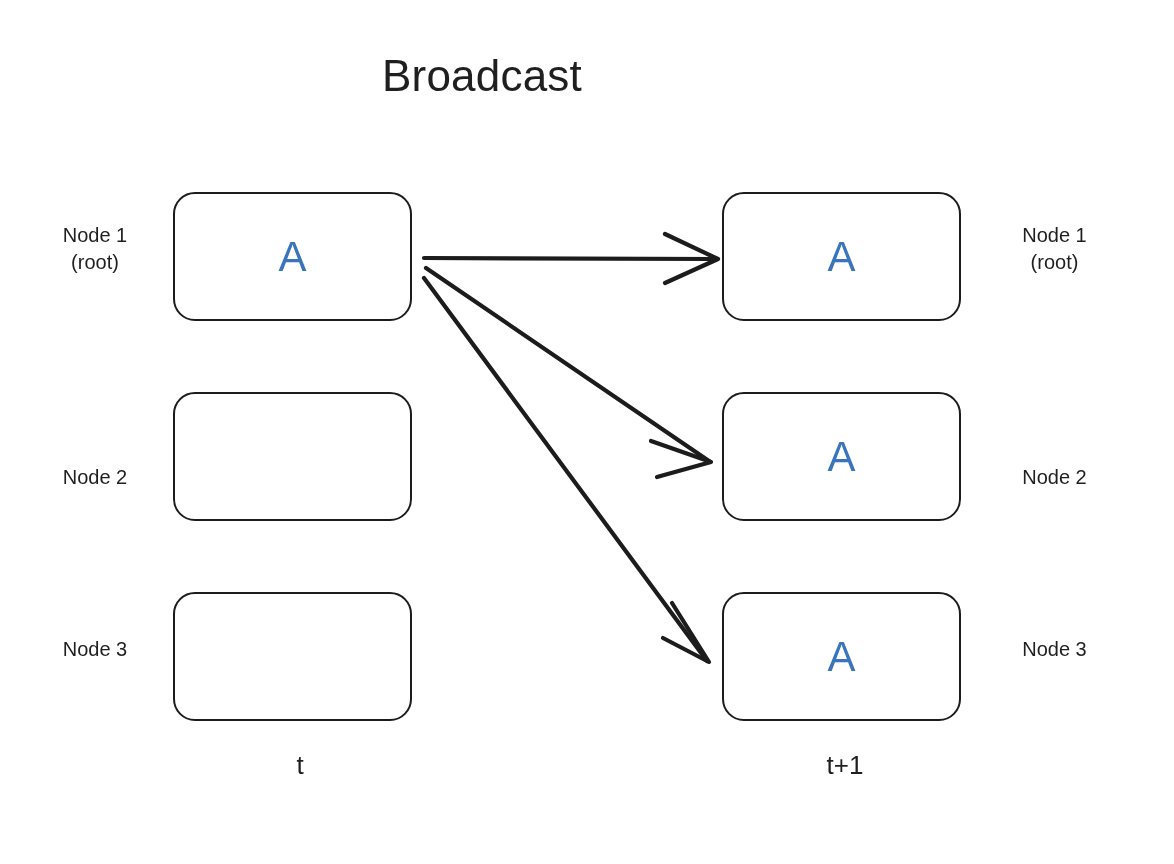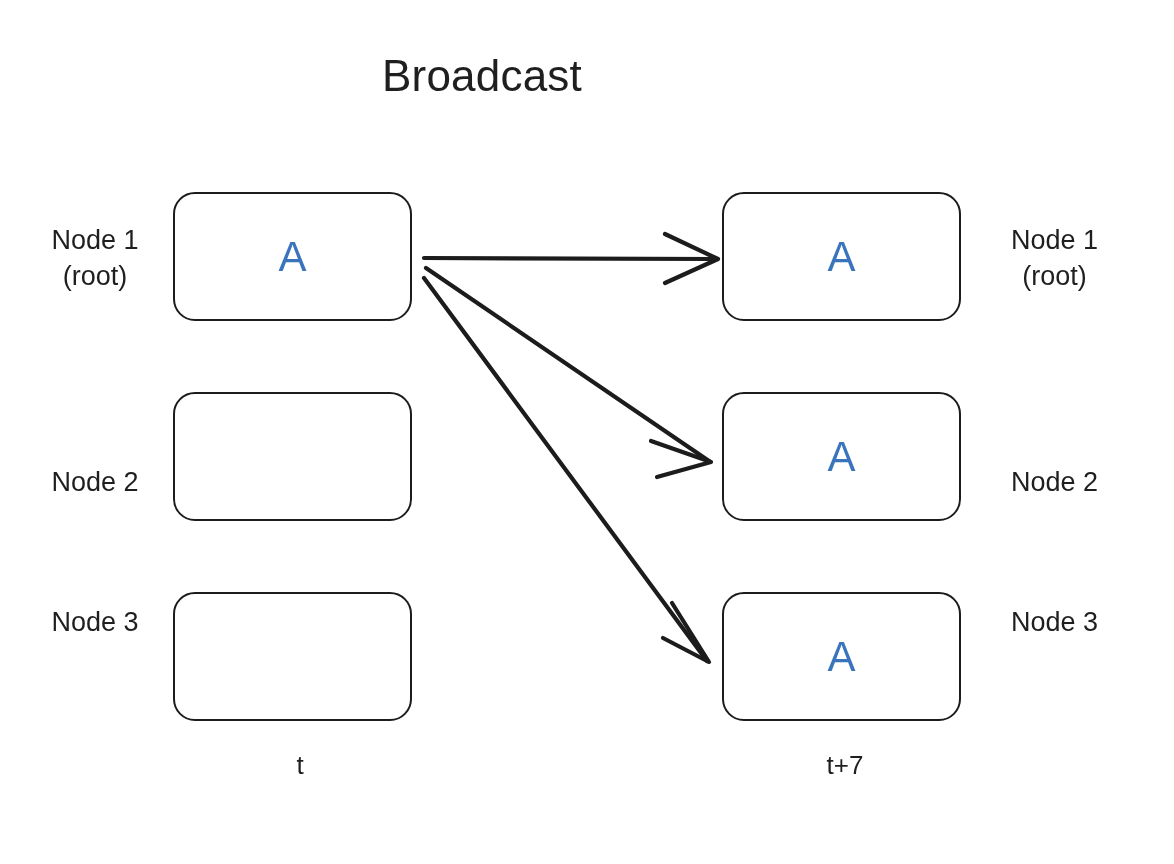--- a/index.html
+++ b/index.html
@@ -59,38 +59,38 @@
   
   .col-left  { left: 173px; }
   .col-right { left: 722px; }
   .row-1 { top: 192px; }
   .row-2 { top: 392px; }
   .row-3 { top: 592px; }
 
   
   .row-label {
     position: absolute;
-    font-size: 27px;
+    font-size: 20px;
     color: #1f1f1f;
     line-height: 1.35;
     white-space: pre-line;
   }
   .label-left {
     width: 140px;
     text-align: center;
     left: 25px;
   }
   .label-right {
     width: 165px;
     text-align: center;
     left: 972px;
   }
   .lbl-r1 { top: 222px; }
   .lbl-r2 { top: 464px; }
-  .lbl-r3 { top: 604px; }
+  .lbl-r3 { top: 636px; }
 
   
   .time-label {
     position: absolute;
     font-size: 26px;
     color: #1f1f1f;
     text-align: center;
     width: 120px;
     line-height: 1;
   }
@@ -138,21 +138,21 @@
   <div class="node-box col-right row-3">
     <span class="payload">A</span>
   </div>
 
   <div class="row-label label-right lbl-r1">Node 1
 (root)</div>
   <div class="row-label label-right lbl-r2">Node 2</div>
   <div class="row-label label-right lbl-r3">Node 3</div>
 
   <div class="time-label" id="time-label-t">t</div>
-  <div class="time-label" id="time-label-t1">t+7</div>
+  <div class="time-label" id="time-label-t1">t+1</div>
 
   <svg id="arrow-layer" viewBox="0 0 1174 864">
     <g fill="none" stroke="#1c1c1c" stroke-width="4.2" stroke-linecap="round" stroke-linejoin="round">
 
       <g>
         <path d="M 424 258 L 716 259"></path>
         <path d="M 665 234 L 718 259 L 665 283"></path>
       </g>
 
       <g>

